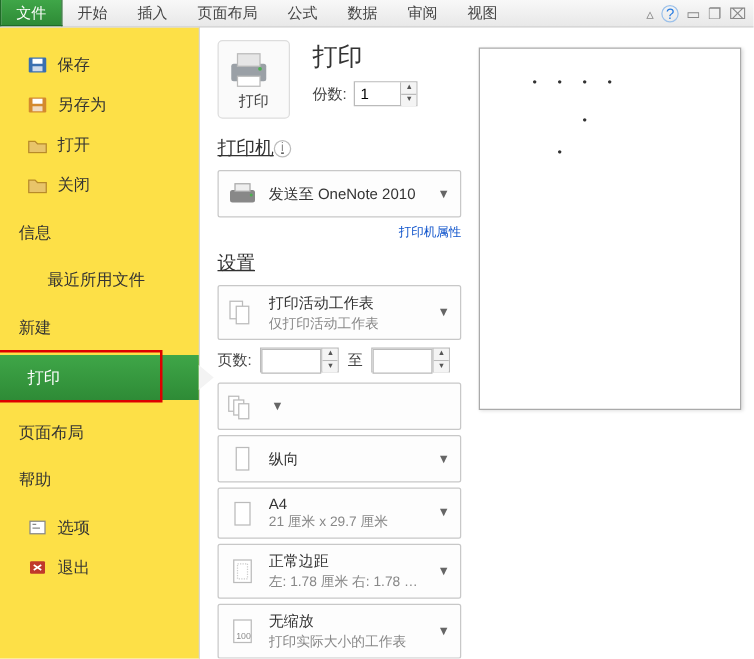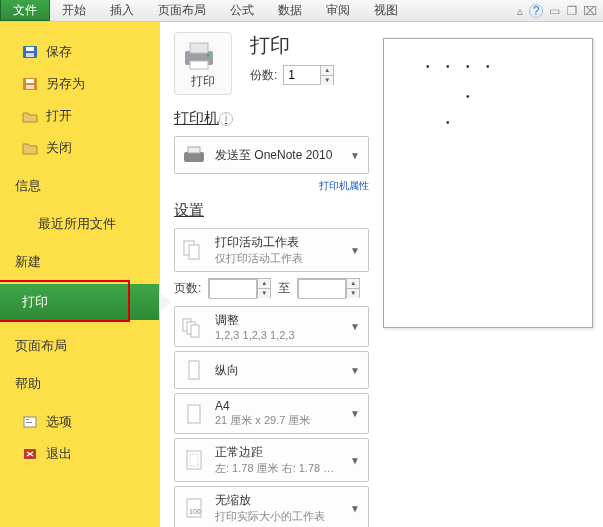--- a/index.html
+++ b/index.html
@@ -259,24 +259,20 @@
     </div>
 
     <div class="dropdown">
       <span class="dd-icon">
           <svg width="26" height="24">
             <rect x="2" y="4" width="8" height="12" fill="#fff" stroke="#bbb"></rect>
             <rect x="6" y="7" width="8" height="12" fill="#fff" stroke="#bbb"></rect>
             <rect x="10" y="10" width="8" height="12" fill="#fff" stroke="#bbb"></rect>
           </svg>
         </span>
-      <span class="dd-body">
-        <div class="dd-title">调整</div>
-        <div class="dd-sub">1,2,3   1,2,3   1,2,3</div>
-      </span>
       <span class="dd-chev">▼</span>
     </div>
 
     <div class="dropdown">
       <span class="dd-icon">
           <svg width="26" height="24">
             <rect x="8" y="3" width="10" height="18" fill="#fff" stroke="#bbb"></rect>
           </svg>
         </span>
       <span class="dd-body">

